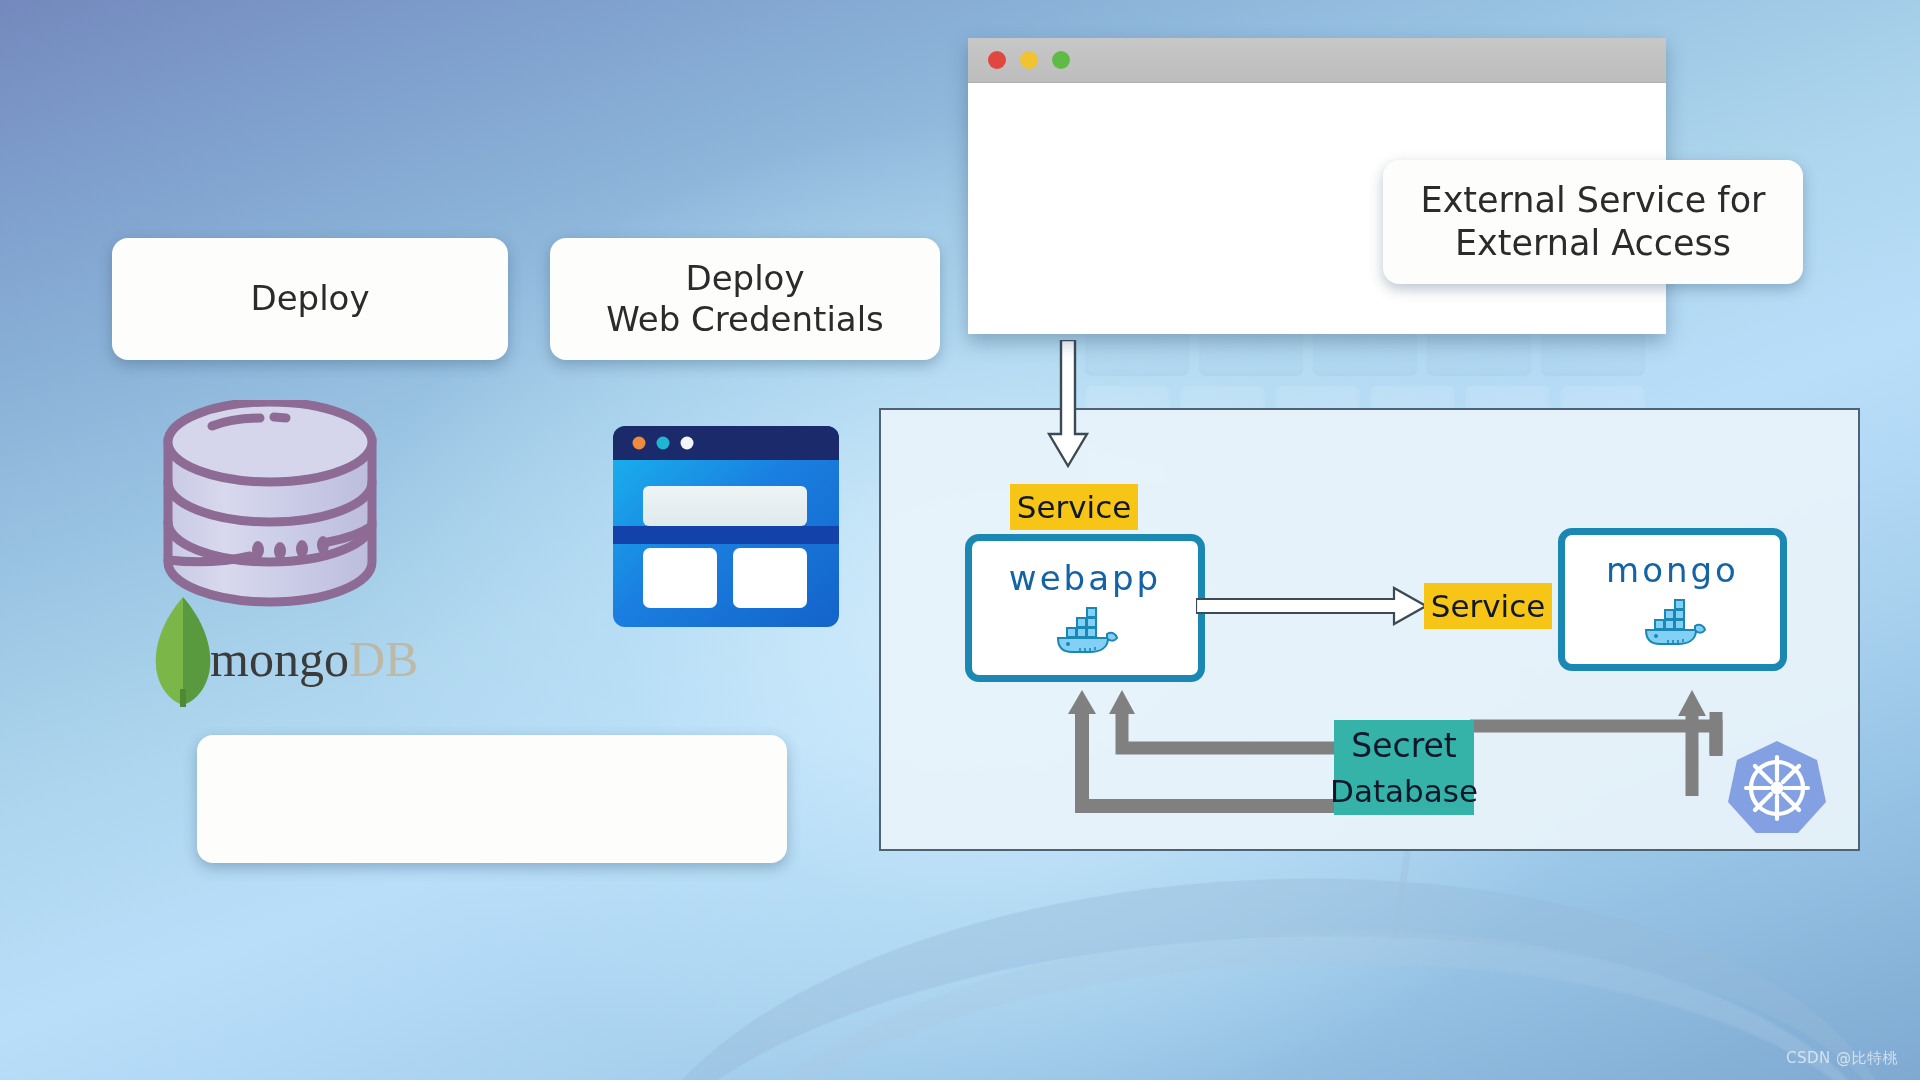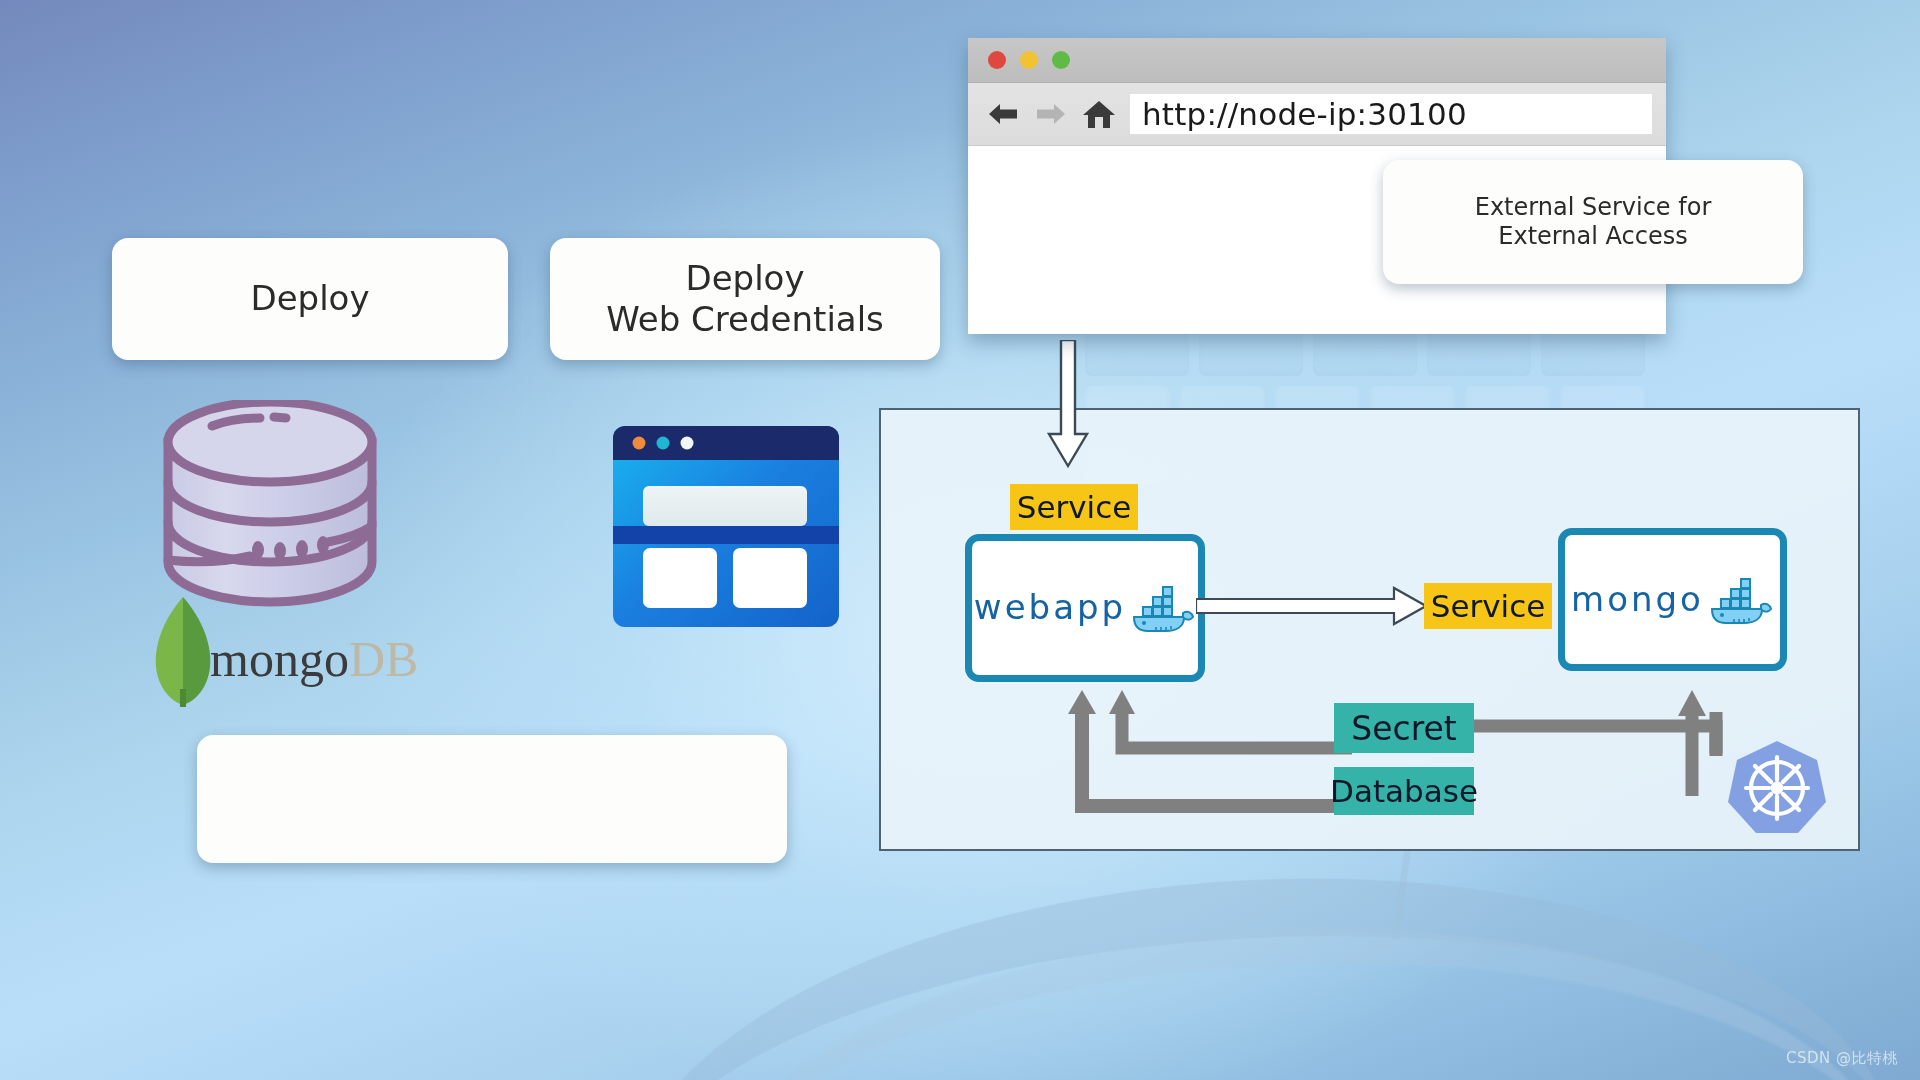--- a/index.html
+++ b/index.html
@@ -71,21 +71,21 @@
     text-align: center;
     color: #2b2b2b;
     font-family: "DejaVu Sans", sans-serif;
     line-height: 1.22;
     padding: 10px 18px;
     box-sizing: border-box;
   }
 
   #card-deploy-mongo { left: 112px; top: 238px; width: 396px; height: 122px; font-size: 34px; }
   #card-deploy-web   { left: 550px; top: 238px; width: 390px; height: 122px; font-size: 34px; }
-  #card-ext-service  { left: 1383px; top: 160px; width: 420px; height: 124px; font-size: 24px; z-index: 40; }
+  #card-ext-service  { left: 1383px; top: 160px; width: 420px; height: 124px; font-size: 35px; z-index: 40; }
   #card-ext-config   { left: 197px; top: 735px; width: 590px; height: 128px; font-size: 36px; }
 
   
   #browser {
     position: absolute;
     left: 968px; top: 38px;
     width: 698px; height: 296px;
     background: #ffffff;
     box-shadow: 0 8px 18px rgba(40,70,100,0.35);
     z-index: 30;
@@ -137,21 +137,21 @@
     box-sizing: border-box;
     z-index: 20;
   }
 
   
   .pod {
     position: absolute;
     background: #ffffff;
     border: 7px solid #1b87b3;
     border-radius: 14px;
-    display: flex; flex-direction: row;
+    display: flex; flex-direction: column;
     align-items: center; justify-content: center;
     box-sizing: border-box;
     z-index: 24;
   }
   #pod-webapp { left: 965px; top: 534px; width: 240px; height: 148px; }
   #pod-mongo  { left: 1558px; top: 528px; width: 229px; height: 143px; }
   .pod-label {
     color: #1464a5;
     font-size: 34px;
     letter-spacing: 3px;
@@ -167,21 +167,21 @@
     font-family: "DejaVu Sans", sans-serif;
     display: flex; align-items: center; justify-content: center;
     z-index: 26;
     line-height: 1;
   }
   .badge.yellow { background: #f6c516; }
   .badge.teal   { background: #35b3a8; }
 
   #badge-service-external { left: 1010px; top: 484px; width: 128px; height: 46px; font-size: 31px; }
   #badge-service-mongo    { left: 1424px; top: 583px; width: 128px; height: 46px; font-size: 31px; }
-  #badge-secret    { left: 1334px; top: 703px; width: 140px; height: 50px; font-size: 33px; }
+  #badge-secret    { left: 1334px; top: 720px; width: 140px; height: 50px; font-size: 33px; }
   #badge-configmap { left: 1334px; top: 767px; width: 140px; height: 48px; font-size: 31px; }
 
   
   .arrow-svg { position: absolute; z-index: 25; pointer-events: none; }
   #arrow-down    { left: 1045px; top: 340px; }
   #arrow-web2svc { left: 1196px; top: 585px; }
   #conn-secret   { left: 1060px; top: 688px; }
 
   
   #k8s-logo { position: absolute; left: 1728px; top: 738px; z-index: 27; }
@@ -333,40 +333,20 @@
       <br>
     </span>
   </div>
 
   <div id="browser">
     <div class="titlebar">
       <div class="dot red"></div>
       <div class="dot yellow"></div>
       <div class="dot green"></div>
     </div>
-    <div class="toolbar">
-      <div class="nav-icon">
-        <svg width="34" height="26" viewBox="0 0 34 26">
-            <path d="M14 3 L3 13 L14 23 L14 17.5 L31 17.5 L31 8.5 L14 8.5 Z" fill="#3a3a3a"></path>
-          </svg>
-      </div>
-      <div class="nav-icon">
-        <svg width="34" height="26" viewBox="0 0 34 26">
-            <path d="M20 3 L31 13 L20 23 L20 17.5 L3 17.5 L3 8.5 L20 8.5 Z" fill="#b4b4b4"></path>
-          </svg>
-      </div>
-      <div class="nav-icon">
-        <svg width="34" height="32" viewBox="0 0 34 32">
-          <path d="M17 3 L33 17 L28 17 L28 30 L21 30 L21 19 L13 19 L13 30 L6 30 L6 17 L1 17 Z" fill="#3a3a3a"></path>
-        </svg>
-      </div>
-      <div id="urlbar">
-        <span title="http://node-ip:30100">http://node-ip:30100</span>
-      </div>
-    </div>
     <div class="viewport"></div>
   </div>
 
   <div class="card" id="card-ext-service">
     <span>
       <span>External Service for</span><br>
       <span>External Access</span>
     </span>
   </div>
 

